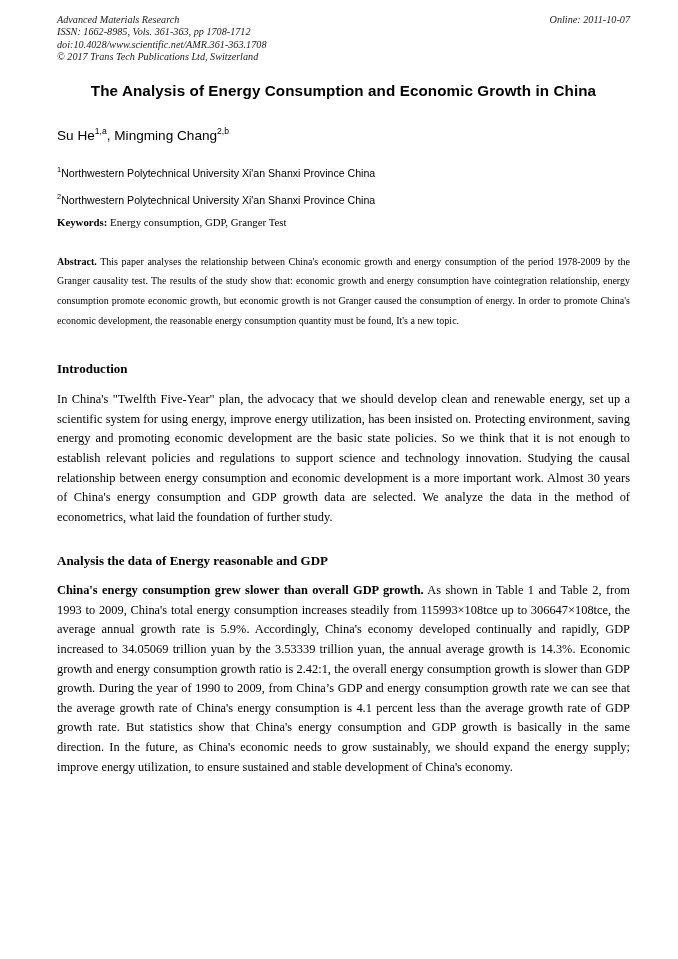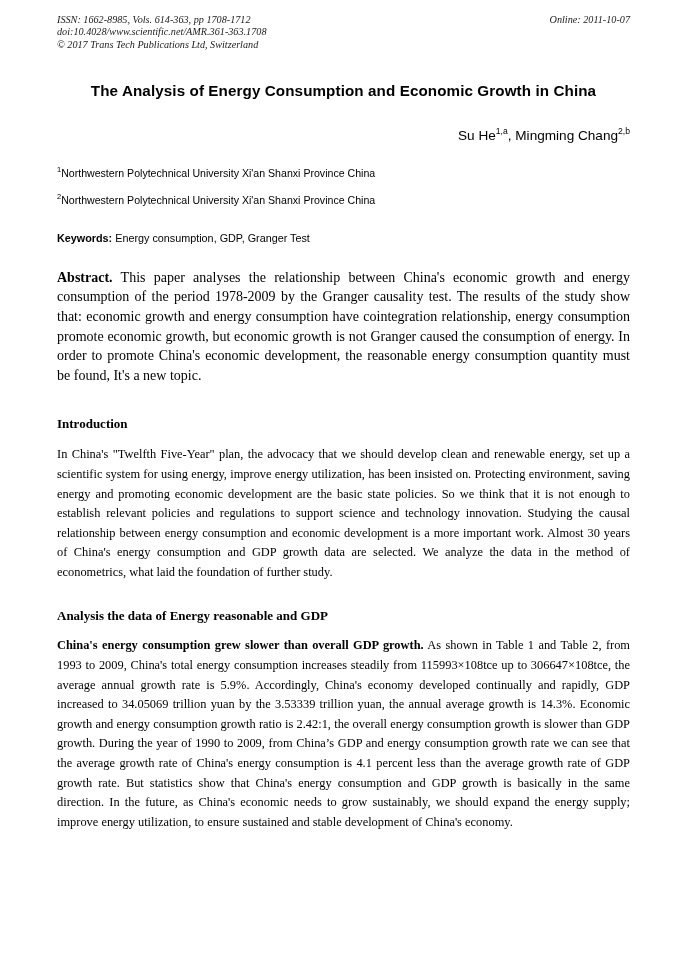--- a/index.html
+++ b/index.html
@@ -54,51 +54,51 @@
     font-family: "Liberation Sans", "DejaVu Sans", sans-serif;
     font-weight: bold;
     font-size: 15.2px;
     letter-spacing: 0.1px;
     color: #000;
   }
 
   
   .authors {
     margin-top: 27px;
-    text-align: right;
+    text-align: left;
     font-family: "Liberation Sans", "DejaVu Sans", sans-serif;
     font-size: 13.6px;
     color: #000;
   }
   .authors sup { font-size: 8.6px; vertical-align: super; }
 
   
   .affiliations {
     margin-top: 22px;
     text-align: left;
     font-family: "Liberation Sans", "DejaVu Sans", sans-serif;
     font-size: 10.6px;
     color: #000;
   }
   .affiliations .aff-line { margin-bottom: 14px; }
   .affiliations .aff-line:last-child { margin-bottom: 0; }
   .affiliations sup { font-size: 7.4px; vertical-align: super; }
 
   
   .keywords {
-    margin-top: 26px;
-    font-family: Liberation Sans, sans-serif;
+    margin-top: 10px;
+    font-family: Liberation Serif, serif;
     font-size: 10.8px;
   }
   .keywords .kw-label { font-weight: bold; }
 
   
   .abstract {
     margin-top: 24px;
-    font-size: 14px;
+    font-size: 10px;
     line-height: 19.6px;
     text-align: justify;
     text-justify: inter-word;
   }
   .abstract .abs-label { font-weight: bold; }
 
   .section-heading {
     font-weight: bold;
     font-size: 13px;
     line-height: 16px;
@@ -116,21 +116,22 @@
   .para-analysis { margin-top: 12px; }
   .body-para .lead-bold { font-weight: bold; }
 </style>
 </head>
 <body>
 
 <div class="page">
 
   <div class="pub-header">
     <div class="left-block">
-      <div class="line">ISSN: 1662-8985, Vols. 614-363, pp 1708-1712</div>
+      <div class="line">Advanced Materials Research</div>
+      <div class="line">ISSN: 1662-8985, Vols. 361-363, pp 1708-1712</div>
       <div class="line">doi:10.4028/www.scientific.net/AMR.361-363.1708</div>
       <div class="line">© 2017 Trans Tech Publications Ltd, Switzerland</div>
     </div>
     <div class="online">Online: 2011-10-07</div>
   </div>
 
   <h1 class="doc-title">The Analysis of Energy Consumption and Economic Growth in China</h1>
 
   <div class="authors">
     <span>Su He</span><sup>1,a</sup><span>, </span><span>Mingming Chang</span><sup>2,b</sup>

